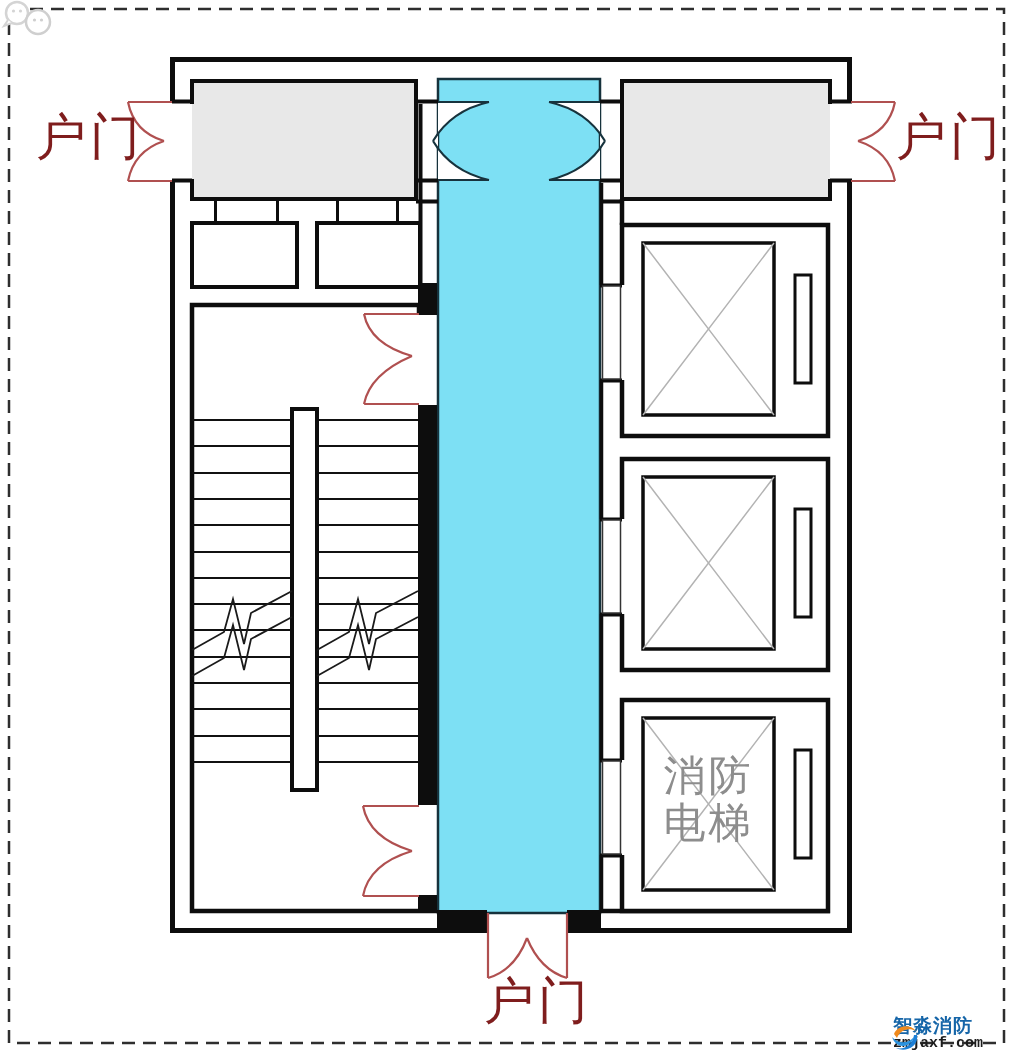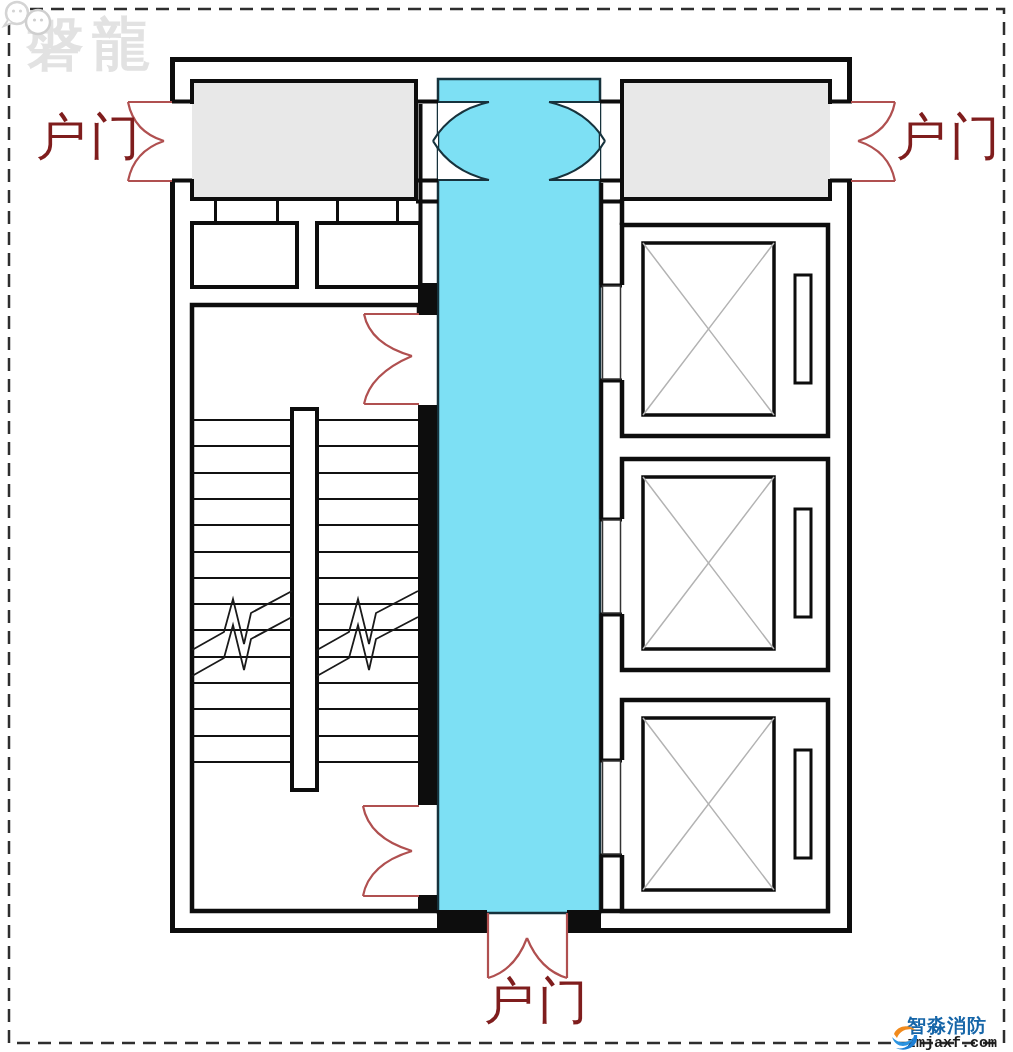--- a/index.html
+++ b/index.html
@@ -11,21 +11,21 @@
   .door-label{font-size:50px;color:#7f1d1d;letter-spacing:4px;}
   .door-label-left{left:36px;top:104px;}
   .door-label-right{left:896px;top:104px;}
   .door-label-bottom{left:484px;top:968px;}
   .fire-elevator-label{left:648px;top:752px;width:121px;text-align:center;
       font-size:42px;line-height:47px;color:#8d8d8d;letter-spacing:3px;white-space:normal;}
   .site-watermark{left:856px;top:991px;font-size:27px;color:#d7d7d7;letter-spacing:2px;}
   .wechat-icon{position:absolute;left:795px;top:989px;}
   .brand-block{position:absolute;left:889px;top:1016px;display:flex;align-items:flex-start;}
   .swoosh{margin-top:6px;}
-  .brand-texts{margin-left:18px;}
+  .brand-texts{margin-left:4px;}
   .brand-name{font-size:19px;font-weight:bold;color:#1565a8;letter-spacing:1px;line-height:20px;}
   .brand-url{font-size:15px;font-weight:bold;color:#1c1c1c;font-family:"Liberation Mono","DejaVu Sans Mono",monospace;line-height:16px;}
 </style>
 </head>
 <body>
 
 <div class="canvas">
 
   <svg width="1013" height="1052" viewBox="0 0 1013 1052">
 
@@ -141,26 +141,29 @@
       </g>
       <g>
         <path d="M363 806 H419 M363 896 H419 M363 806 Q369 838 412 851 M363 896 Q369 864 412 851"></path>
       </g>
       <g>
         <path d="M488 913 V978 M567 913 V978 M488 978 Q515 970 527 938 M567 978 Q540 970 527 938"></path>
       </g>
     </g>
   </svg>
 
-  <div class="lbl brand-watermark">磐龍</div>
 
   <div class="lbl door-label door-label-left">户门</div>
   <div class="lbl door-label door-label-right">户门</div>
   <div class="lbl door-label door-label-bottom">户门</div>
 
+  <div class="lbl fire-elevator-label">
+    <span>消防</span><br>
+    <span>电梯</span>
+  </div>
 
   <svg class="wechat-icon" width="60" height="36" viewBox="0 0 60 36">
     <circle cx="17" cy="13" r="11" fill="#ffffff" stroke="#d4d4d4" stroke-width="2.5"></circle>
     <circle cx="13.5" cy="11" r="1.6" fill="#d4d4d4"></circle>
     <circle cx="20.5" cy="11" r="1.6" fill="#d4d4d4"></circle>
     <path d="M8 20 L4 26 L12 23" fill="#ffffff" stroke="#d4d4d4" stroke-width="2"></path>
     <circle cx="38" cy="22" r="12" fill="#ffffff" stroke="#cfcfcf" stroke-width="2.5"></circle>
     <circle cx="34.5" cy="20" r="1.6" fill="#cfcfcf"></circle>
     <circle cx="41.5" cy="20" r="1.6" fill="#cfcfcf"></circle>
   </svg>

